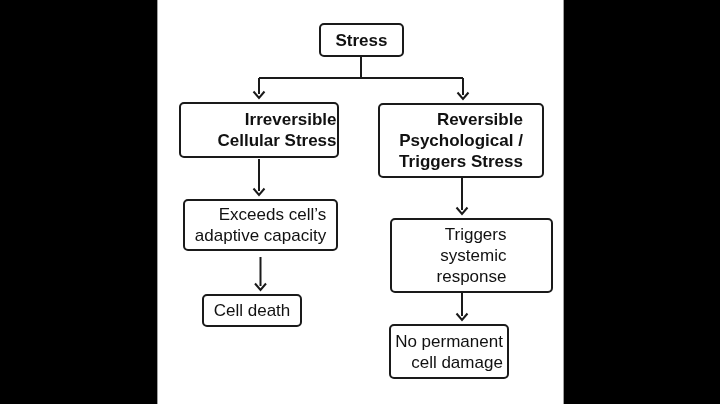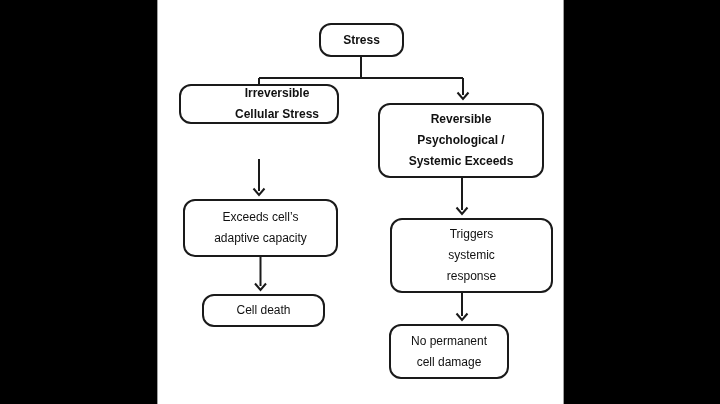--- a/index.html
+++ b/index.html
@@ -33,37 +33,37 @@
     position: absolute;
     left: 0; top: 0;
     width: 407px; height: 404px;
     pointer-events: none;
   }
   .node {
     position: absolute;
     display: flex;
     align-items: center;
     justify-content: center;
-    text-align: center;
+    text-align: right;
     background: var(--panel);
     border: 2px solid var(--line);
-    border-radius: 12px;
+    border-radius: 5px;
     color: var(--text);
-    font-size: 12px;
+    font-size: 17px;
     line-height: 21px;
     white-space: pre-line;
   }
   .node.bold { font-weight: 700; }
   .node.regular { font-weight: 400; }
 
   .node-stress       { left: 161px; top: 23px;  width: 85px;  height: 34px; }
-  .node-irreversible { left: 21px;  top: 84px; width: 160px; height: 40px; padding-left: 36px; }
+  .node-irreversible { left: 21px;  top: 102px; width: 160px; height: 56px; padding-left: 36px; }
   .node-reversible   { left: 220px; top: 103px; width: 166px; height: 75px; }
-  .node-exceeds      { left: 25px;  top: 199px; width: 155px; height: 58px; }
-  .node-cell-death   { left: 44px;  top: 294px; width: 123px; height: 33px; }
+  .node-exceeds      { left: 25px;  top: 199px; width: 155px; height: 52px; }
+  .node-cell-death   { left: 44px;  top: 294px; width: 100px; height: 33px; }
   .node-triggers     { left: 232px; top: 218px; width: 163px; height: 75px; }
   .node-no-damage    { left: 231px; top: 324px; width: 120px; height: 55px; }
 
   .connectors path, .connectors polyline {
     stroke: var(--line);
     stroke-width: 2;
     fill: none;
   }
 </style>
 </head>
@@ -101,21 +101,21 @@
       </g>
     </svg>
 
     <div class="node bold node-stress">Stress</div>
 
     <div class="node bold node-irreversible">Irreversible
 Cellular Stress</div>
 
     <div class="node bold node-reversible">Reversible
 Psychological /
-Systemic Exceeds</div>
+Triggers Stress</div>
 
     <div class="node regular node-exceeds">Exceeds cell’s
 adaptive capacity</div>
 
     <div class="node regular node-cell-death">Cell death</div>
 
     <div class="node regular node-triggers">Triggers
 systemic
 response</div>
 

